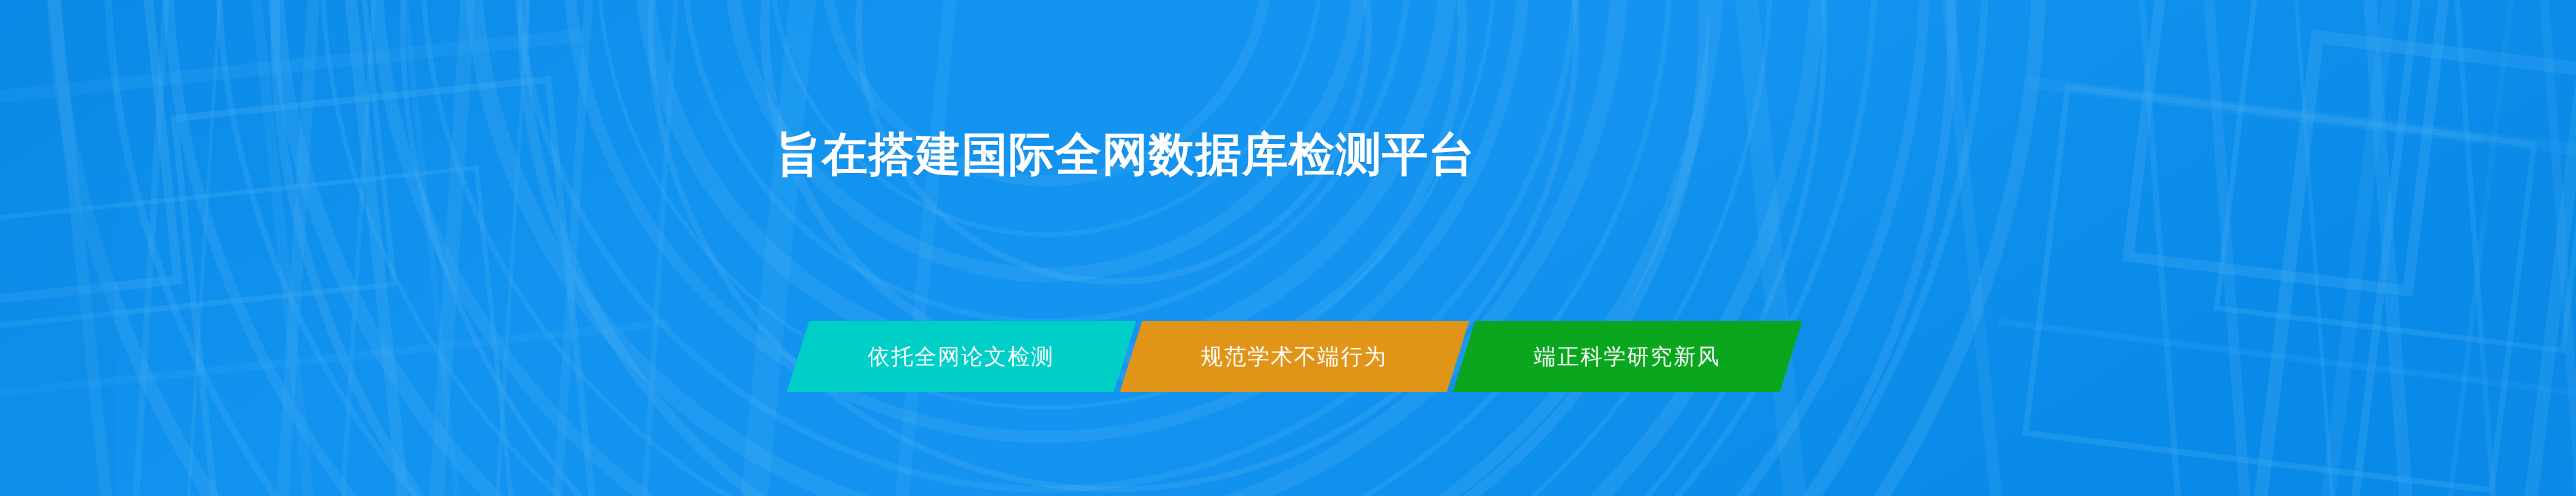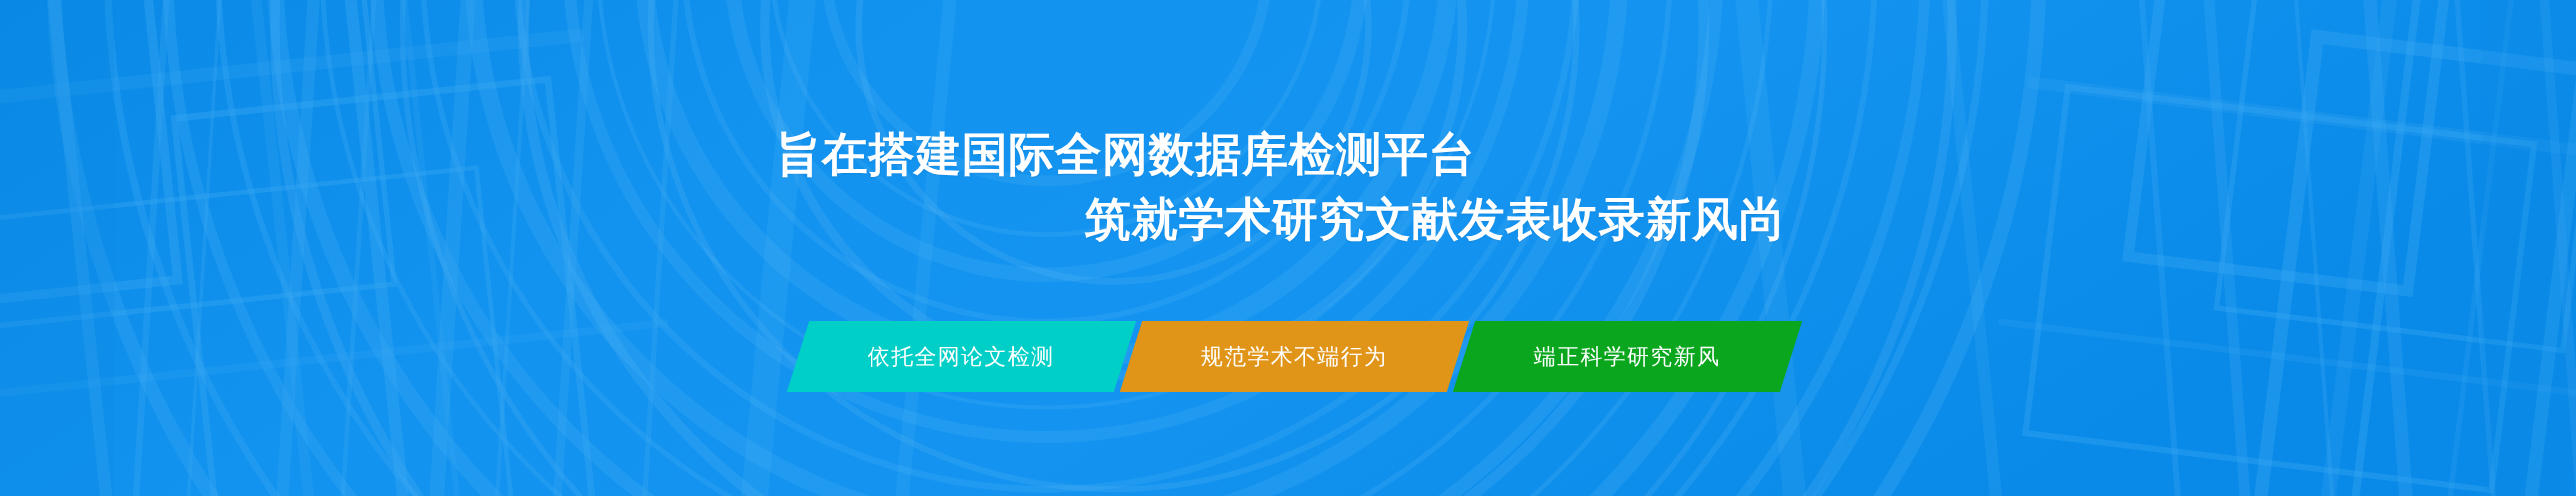--- a/index.html
+++ b/index.html
@@ -175,21 +175,20 @@
         <line x1="2900" y1="-40" x2="2980" y2="790" stroke-width="18"></line>
       </g>
 
       <rect x="0" y="0" width="170" height="740" fill="#0a86e3" opacity="0.20"></rect>
       <rect x="3700" y="0" width="140" height="740" fill="#0a86e3" opacity="0.16"></rect>
     </g>
   </svg>
 
   <div class="headline-wrap">
     <div class="headline" id="headline-line1">旨在搭建国际全网数据库检测平台</div>
-    <div class="headline" id="headline-line2">筑就学术研究文献发表收录新风尚</div>
   </div>
 
   <div class="tags">
     <div class="tag" id="tag-0" style="background: rgb(0, 207, 200);">
       <span class="tag-label">依托全网论文检测</span>
     </div>
     <div class="tag" id="tag-1" style="background: rgb(224, 149, 24);">
       <span class="tag-label">规范学术不端行为</span>
     </div>
     <div class="tag" id="tag-2" style="background: rgb(10, 166, 30);">

